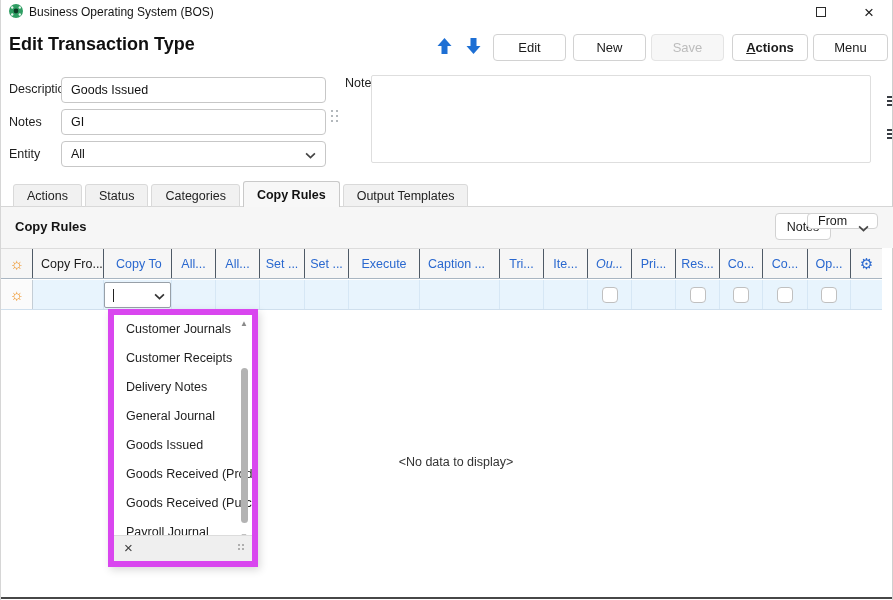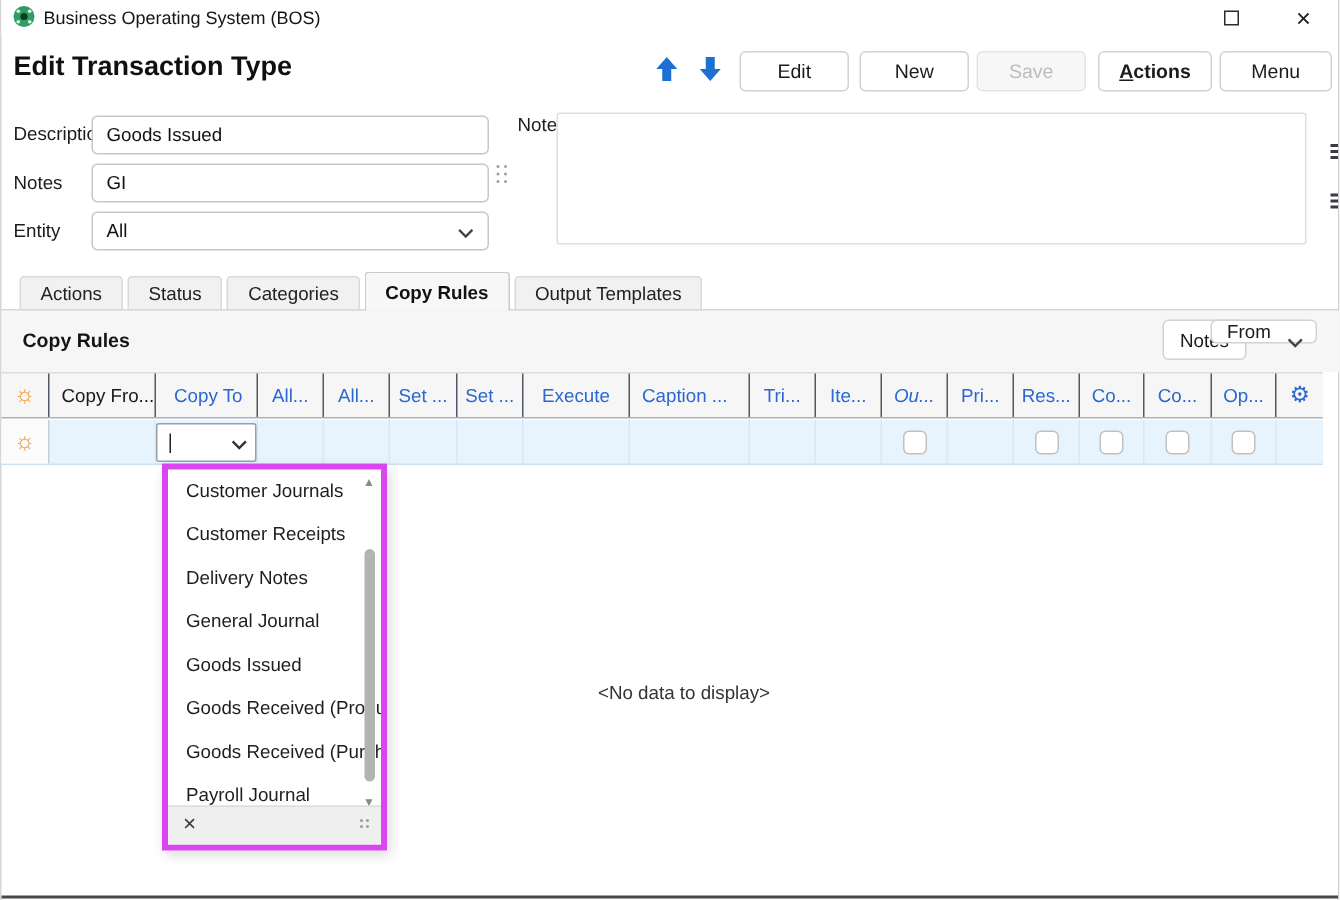--- a/index.html
+++ b/index.html
@@ -83,21 +83,21 @@
   .erc { border-right:1px solid #d6e7f5; display:flex; align-items:center; justify-content:center; }
   .erc.ind { background:#fbfbfb; border-right:1px solid #c4cdd5; }
   .combo-editor { position:relative; width:69px; height:26px; background:#fff; border:1px solid #98a0a8; border-radius:2px; cursor:text; }
   .combo-editor .caret { position:absolute; left:8px; top:6px; width:1px; height:13px; background:#222; }
   .combo-editor .chev { position:absolute; right:5px; top:10px; }
   .checkbox { width:16px; height:16px; background:#fff; border:1px solid #c0c0c0; border-radius:4px; display:inline-block; cursor:pointer; }
 
   .empty-text { position:absolute; left:30px; top:455px; width:850px; text-align:center; font-size:12.5px; color:#333; }
 
   
-  .dropdown { position:absolute; left:107px; top:309px; width:150px; height:258px; background:#fff; border:4px solid #d946ef;
+  .dropdown { position:absolute; left:107px; top:309px; width:150px; height:258px; background:#fff; border:6px solid #d946ef;
               box-shadow:2px 3px 8px rgba(0,0,0,.15); z-index:20; }
   .dd-list { position:absolute; left:0; top:0; right:0; height:231px; overflow:hidden; }
   .dd-item { height:29px; line-height:29px; padding:0 18px 0 12px; font-size:12.5px; color:#1e1e1e; white-space:nowrap;
              overflow:hidden; cursor:pointer; }
   .dd-scroll { position:absolute; right:0; top:0; width:15px; height:231px; }
   .dd-up { position:absolute; top:5px; left:3px; font-size:8px; color:#8a8a8a; line-height:1; cursor:pointer; }
   .dd-down { position:absolute; bottom:5px; left:3px; font-size:8px; color:#8a8a8a; line-height:1; cursor:pointer; }
   .dd-thumb { position:absolute; left:4px; top:53px; width:7px; height:155px; background:#b3b3b3; border-radius:3.5px; cursor:grab; }
   .dd-footer { position:absolute; left:0; right:0; bottom:0; height:26px; background:#efefef; border-top:1px solid #dcdcdc; }
   .dd-clear { position:absolute; left:10px; top:3px; font-size:15px; color:#3c3c3c; line-height:1.2; cursor:pointer; }

